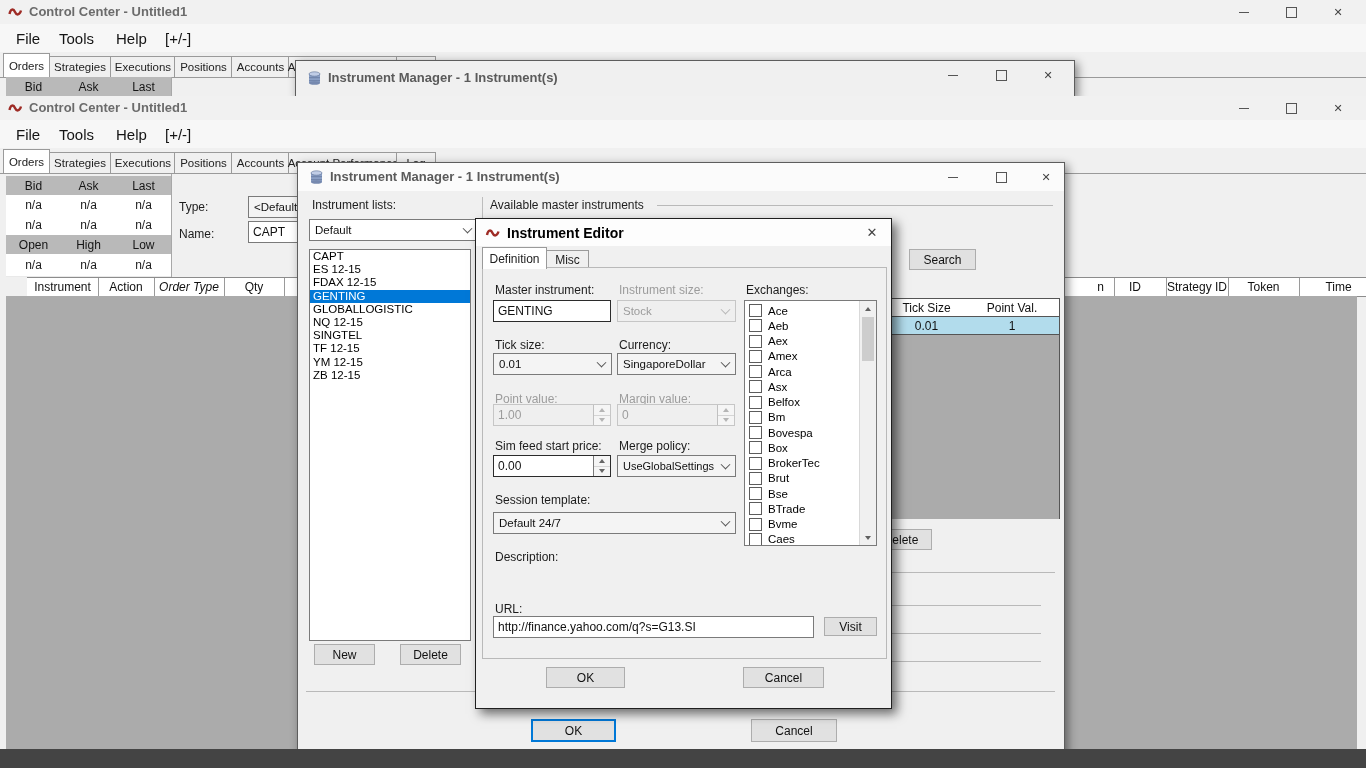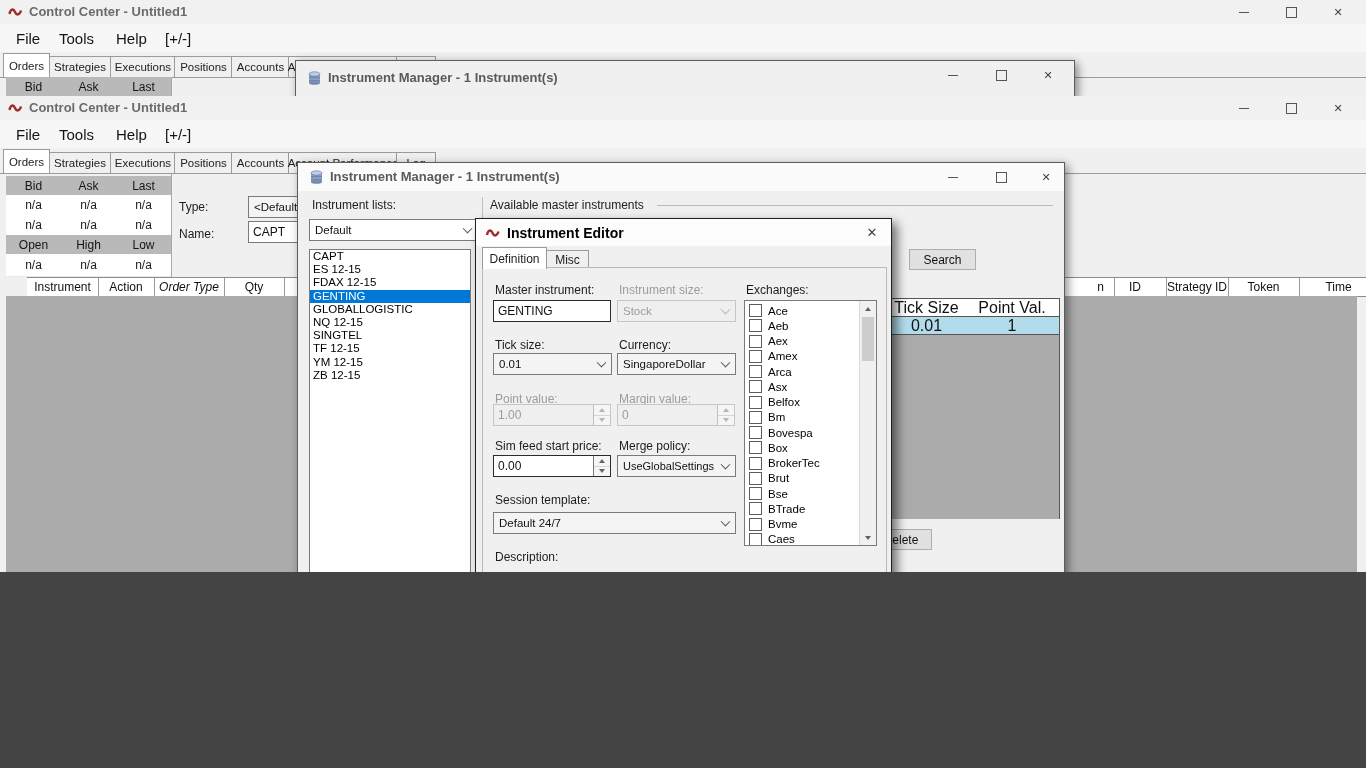--- a/index.html
+++ b/index.html
@@ -1,16 +1,16 @@
 <!DOCTYPE html>
 <html><head>
 <meta charset="utf-8">
 <style>
   html,body{margin:0;padding:0;background:#444;}
-  #screen{position:relative;width:1366px;height:572px;background:#f0f0f0;
+  #screen{position:relative;width:1366px;height:749px;background:#f0f0f0;
           font-family:"Liberation Sans",sans-serif;overflow:hidden;color:#1c1c1c;}
   .abs{position:absolute;}
   
   .titlebar{position:absolute;left:0;right:0;background:#f1f1f1;}
   .cc-title{font-weight:bold;font-size:13px;color:#6b6b6b;white-space:nowrap;}
   .winbtn{position:absolute;width:32px;height:100%;display:flex;align-items:center;justify-content:center;top:0;}
   .min-bar{width:10px;height:1px;background:#555;display:inline-block;}
   .max-box{width:9px;height:9px;border:1px solid #555;display:inline-block;}
   .x-glyph{font-size:11px;color:#444;}
   .menubar{position:absolute;left:0;right:0;background:#f7f7f7;}
@@ -59,21 +59,21 @@
   .tri-dn{width:0;height:0;border-left:3.5px solid transparent;border-right:3.5px solid transparent;border-top:4px solid #666;}
   .dis .tri-up{border-bottom-color:#b5b5b5;}.dis .tri-dn{border-top-color:#b5b5b5;}
   .btn{position:absolute;background:#e1e1e1;border:1px solid #adadad;font-size:12px;
        display:flex;align-items:center;justify-content:center;color:#111;white-space:nowrap;overflow:hidden;}
   .btn.focus{border:2px solid #0078d7;}
   
   .listbox{position:absolute;background:#fff;border:1px solid #7a7a7a;overflow:hidden;}
   .li-item{height:13.2px;line-height:13px;font-size:11.5px;padding-left:3px;white-space:nowrap;color:#000;}
   .li-item.sel{background:#0078d7;color:#fff;}
   
-  .ig-cell{position:absolute;display:flex;align-items:center;justify-content:center;font-size:16px;
+  .ig-cell{position:absolute;display:flex;align-items:center;justify-content:center;font-size:12px;
            border-right:1px solid #555;border-bottom:1px solid #555;background:#fff;color:#111;}
   .ig-cell.rowsel{background:#b2dcec;}
   
   .ex-row{height:15.25px;display:flex;align-items:center;padding-left:4px;font-size:11.5px;color:#000;}
   .cb{width:11px;height:11px;border:1px solid #5c5c5c;background:#fff;margin-right:6px;flex:none;}
   .sb{position:absolute;right:0;top:0;bottom:0;width:16px;background:#f0f0f0;border-left:1px solid #d9d9d9;}
   .sb-btn{position:absolute;left:0;width:100%;height:15px;display:flex;align-items:center;justify-content:center;}
   .sb-thumb{position:absolute;left:2px;width:12px;background:#cdcdcd;}
   .tri-up-s{width:0;height:0;border-left:3px solid transparent;border-right:3px solid transparent;border-bottom:4px solid #606060;}
   .tri-dn-s{width:0;height:0;border-left:3px solid transparent;border-right:3px solid transparent;border-top:4px solid #606060;}
@@ -464,19 +464,22 @@
         <span class="sb-thumb" style="top:16px;height:44px;"></span>
         <span class="sb-btn" style="bottom:0;">
             <i class="tri-dn-s"></i>
           </span>
       </div>
     </div>
 
     <span class="label" style="left:19px;top:331px;">Description:</span>
 
     <span class="label" style="left:19px;top:383px;">URL:</span>
+    <div class="input" style="left:17px;top:397px;width:315px;height:20px;">
+      <span>http://finance.yahoo.com/q?s=G13.SI</span>
+    </div>
     <button class="btn" style="left:348px;top:398px;width:53px;height:19px;">Visit</button>
 
     <button class="btn" style="left:70px;top:448px;width:79px;height:21px;">OK</button>
     <button class="btn" style="left:267px;top:448px;width:81px;height:21px;">Cancel</button>
   </div>
 
 </div>
 
 </body></html>

